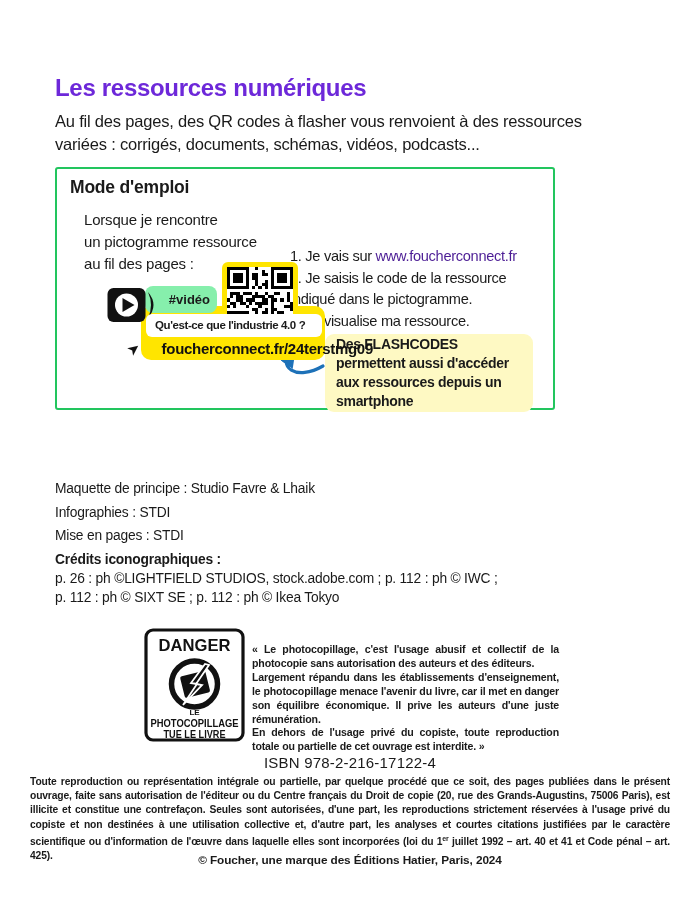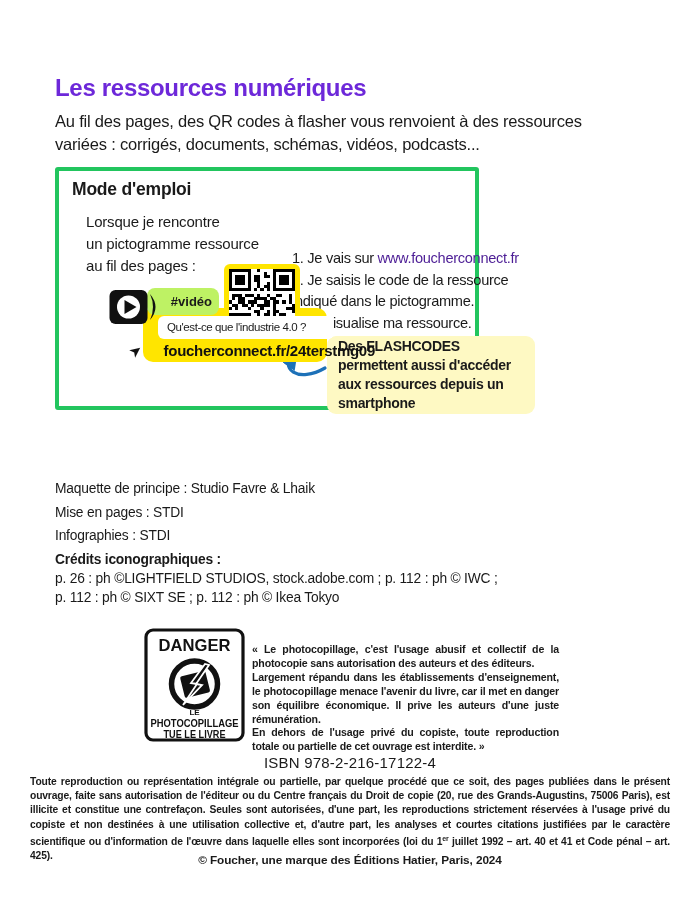--- a/index.html
+++ b/index.html
@@ -5,43 +5,43 @@
   html,body{margin:0;padding:0;background:#fff;}
   .page{position:relative;width:700px;height:919px;background:#fff;overflow:hidden;
         font-family:"Liberation Sans",sans-serif;color:#1a1a1a;}
 
   .page-title{position:absolute;left:55px;top:74px;font-size:24px;font-weight:700;
               color:#6d28d9;letter-spacing:-0.3px;}
   .intro{position:absolute;left:55px;top:110px;width:580px;font-size:16.5px;
          line-height:23px;letter-spacing:-0.2px;}
 
   
-  .mode-box{position:absolute;left:55px;top:167px;width:424px;height:243px;
-            border:4px solid #22c55e;border-radius:3px;box-sizing:border-box;background:#fff;}
+  .mode-box{position:absolute;left:55px;top:167px;width:500px;height:243px;
+            border:2px solid #22c55e;border-radius:3px;box-sizing:border-box;background:#fff;}
   .mode-heading{position:absolute;left:13px;top:8px;font-size:17.5px;font-weight:700;letter-spacing:-0.2px;}
   .picto-intro{position:absolute;left:27px;top:40px;font-size:15px;line-height:22px;letter-spacing:-0.2px;}
   .steps{position:absolute;left:233px;top:77px;width:240px;font-size:14.6px;
          line-height:21.5px;letter-spacing:-0.3px;}
   .step1{white-space:nowrap;}
   .weblink{color:#4c1d95;cursor:pointer;}
 
   .arrow-svg{position:absolute;left:0;top:0;width:468px;height:239px;z-index:1;pointer-events:none;}
 
   .picto-body{position:absolute;left:84px;top:137px;width:184px;height:54px;
               background:#ffe500;border-radius:10px;z-index:1;}
-  .picto-tag{position:absolute;left:88px;top:117px;width:72px;height:27px;background:#bef264;
+  .picto-tag{position:absolute;left:88px;top:117px;width:72px;height:27px;background:#86efac;
              border-radius:8px;z-index:2;display:flex;align-items:center;justify-content:flex-end;
              padding-right:7px;box-sizing:border-box;font-size:13px;font-weight:700;}
   .video-icon{position:absolute;left:50px;top:118px;width:52px;height:37px;z-index:3;}
   .qr-frame{position:absolute;left:165px;top:93px;background:#ffe500;border-radius:6px;
             padding:5px;z-index:2;line-height:0;}
   .qr-frame svg{width:66px;height:66px;background:#fff;}
   .picto-caption{position:absolute;left:89px;top:145px;width:176px;height:23px;background:#fff;
-                 border-radius:6px;z-index:3;font-size:11.5px;font-weight:400;line-height:23px;
-                 padding-left:9px;box-sizing:border-box;letter-spacing:-0.4px;white-space:nowrap;margin-left:10px;}
+                 border-radius:6px;z-index:3;font-size:11.5px;font-weight:700;line-height:23px;
+                 padding-left:9px;box-sizing:border-box;letter-spacing:-0.4px;white-space:nowrap;}
   .picto-link-row{position:absolute;left:70px;top:171px;z-index:4;display:flex;align-items:center;gap:2px;}
   .cursor-glyph{display:inline-block;transform:rotate(-38deg);font-size:15px;line-height:15px;color:#111;}
   .picto-link{font-size:15px;font-weight:700;letter-spacing:-0.3px;
               color:#111;cursor:pointer;white-space:nowrap;padding-left:20px;}
 
   .callout{position:absolute;left:268px;top:165px;width:208px;background:#fef9c3;border-radius:9px;
            padding:1px 11px;box-sizing:border-box;font-size:14px;font-weight:700;line-height:19px;
            letter-spacing:-0.3px;z-index:2;}
 
   
@@ -249,22 +249,22 @@
     <div class="picto-link-row">
       <span class="cursor-glyph">➤</span>
       <span class="picto-link">foucherconnect.fr/24terstmg09</span>
     </div>
 
     <div class="callout">Des FLASHCODES permettent aussi d'accéder aux ressources depuis un smartphone</div>
   </div>
 
   <div class="credits">
     <p>Maquette de principe : Studio Favre &amp; Lhaik</p>
+    <p>Infographies : STDI</p>
     <p>Mise en pages : STDI</p>
-    <p>Infographies : STDI</p>
     <p class="icono-head">Crédits iconographiques :</p>
     <p class="icono-line">p. 26 : ph ©LIGHTFIELD STUDIOS, stock.adobe.com ; p. 112 : ph © IWC ;</p>
     <p class="icono-line">p. 112 : ph © SIXT SE ; p. 112 : ph © Ikea Tokyo</p>
   </div>
 
   <svg class="danger-logo" viewBox="0 0 101 114">
     <rect x="2" y="2" width="97" height="110" rx="7" fill="#fff" stroke="#111" stroke-width="3.2"></rect>
     <text x="50.5" y="23" text-anchor="middle" font-family="Liberation Sans, sans-serif" font-size="16.5" font-weight="bold" fill="#111" textLength="72" lengthAdjust="spacingAndGlyphs">DANGER</text>
     <circle cx="50.5" cy="56" r="23" fill="none" stroke="#111" stroke-width="5.5"></circle>
     <g transform="rotate(-14 50.5 56)">

